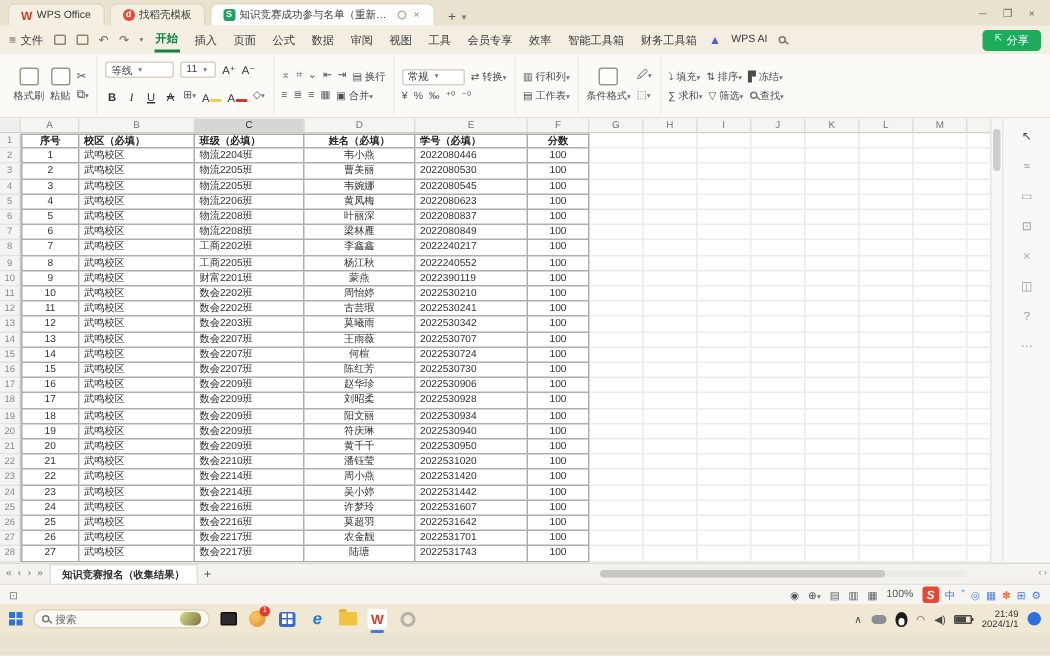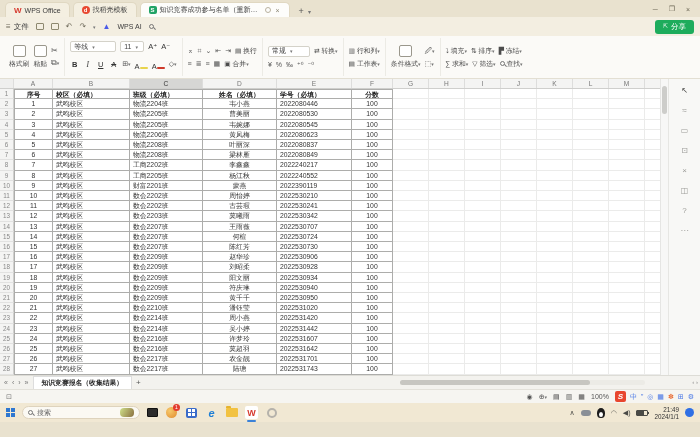--- a/index.html
+++ b/index.html
@@ -151,20 +151,34 @@
   <div class="menubar">
     <div class="m-file">
       <span class="m-icn">≡</span>
       <span>文件</span>
     </div>
     <span class="mini-ic"></span>
     <span class="mini-ic"></span>
     <span class="m-icn">↶</span>
     <span class="m-icn">↷</span>
     <span class="dd">▾</span>
+    <div class="m-tabs" id="menu-tabs">
+        <span class="m-tab active">开始</span>
+        <span class="m-tab">插入</span>
+        <span class="m-tab">页面</span>
+        <span class="m-tab">公式</span>
+        <span class="m-tab">数据</span>
+        <span class="m-tab">审阅</span>
+        <span class="m-tab">视图</span>
+        <span class="m-tab">工具</span>
+        <span class="m-tab">会员专享</span>
+        <span class="m-tab">效率</span>
+        <span class="m-tab">智能工具箱</span>
+        <span class="m-tab">财务工具箱</span>
+      </div>
     <span class="ai-logo">▲</span>
     <span style="font-size:7px;">WPS AI</span>
     <span class="mag"></span>
     <div class="share-btn">
       <span style="font-size:6px;">⇱</span>
       <span>分享</span>
     </div>
   </div>
 
   <div class="ribbon">

